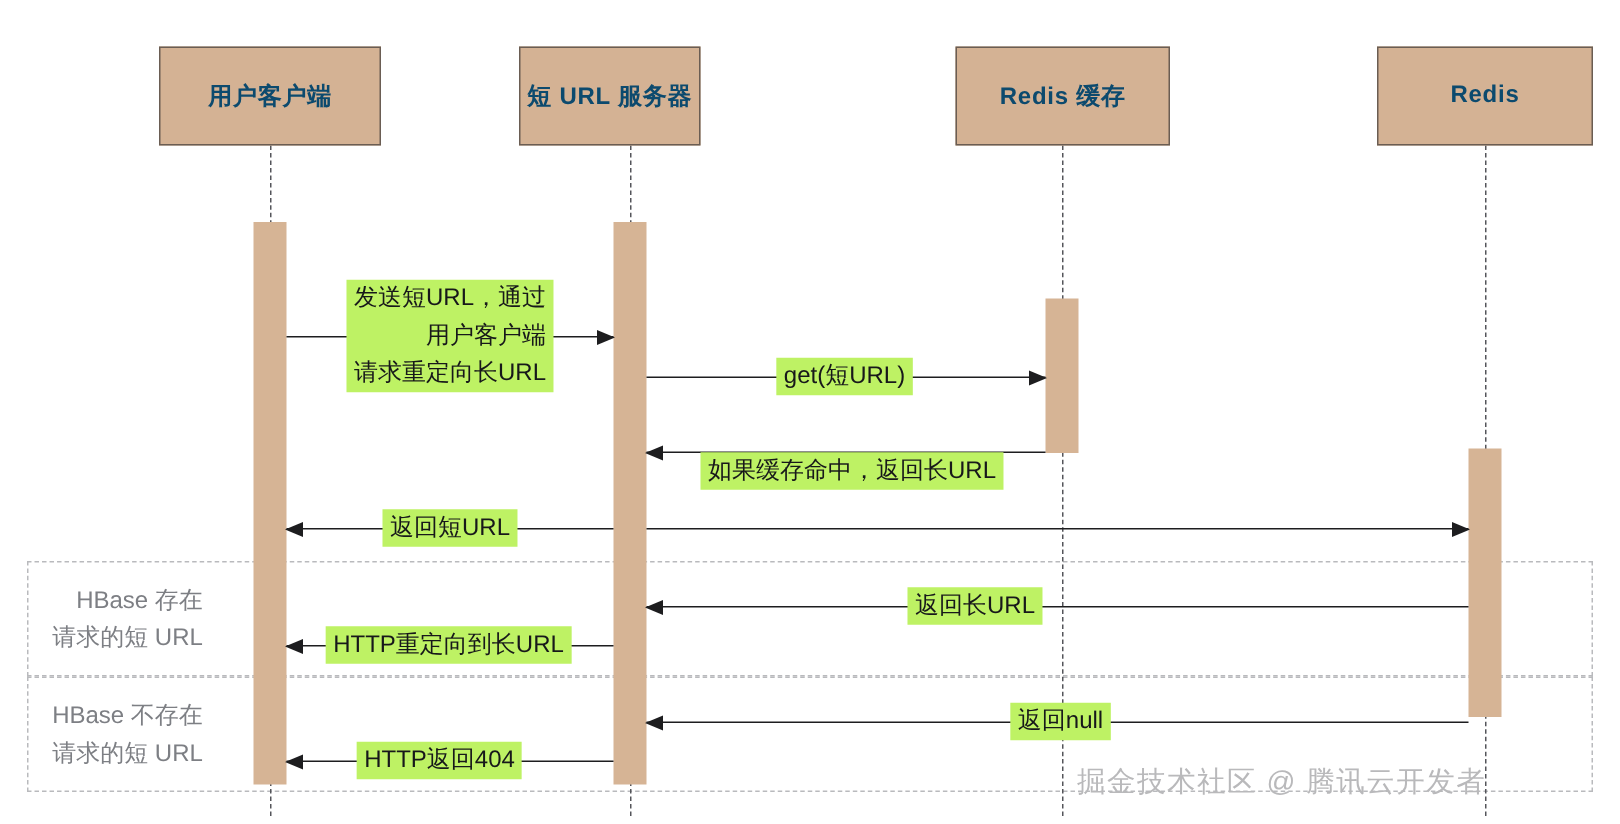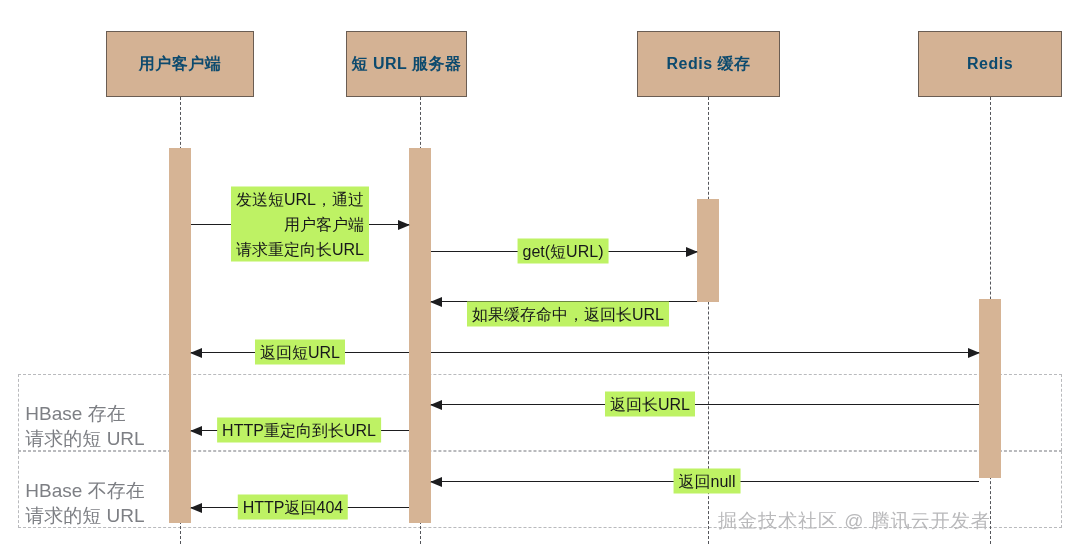--- a/index.html
+++ b/index.html
@@ -91,26 +91,25 @@
 
   
   .fragment {
     position: absolute;
     box-sizing: border-box;
     border: 1.4px dashed #b9babd;
   }
   .fragment-label {
     position: absolute;
     color: #7d7f84;
-    font-size: 19px;
+    font-size: 16px;
     line-height: 25px;
-    text-align: left;
+    text-align: right;
     white-space: nowrap;
     transform: translate(-50%, -50%);
-    margin-top: 13px;
   }
 
   
   .watermark {
     position: absolute;
     color: #b9b9bb;
     font-size: 19px;
     white-space: nowrap;
     letter-spacing: 1px;
   }

